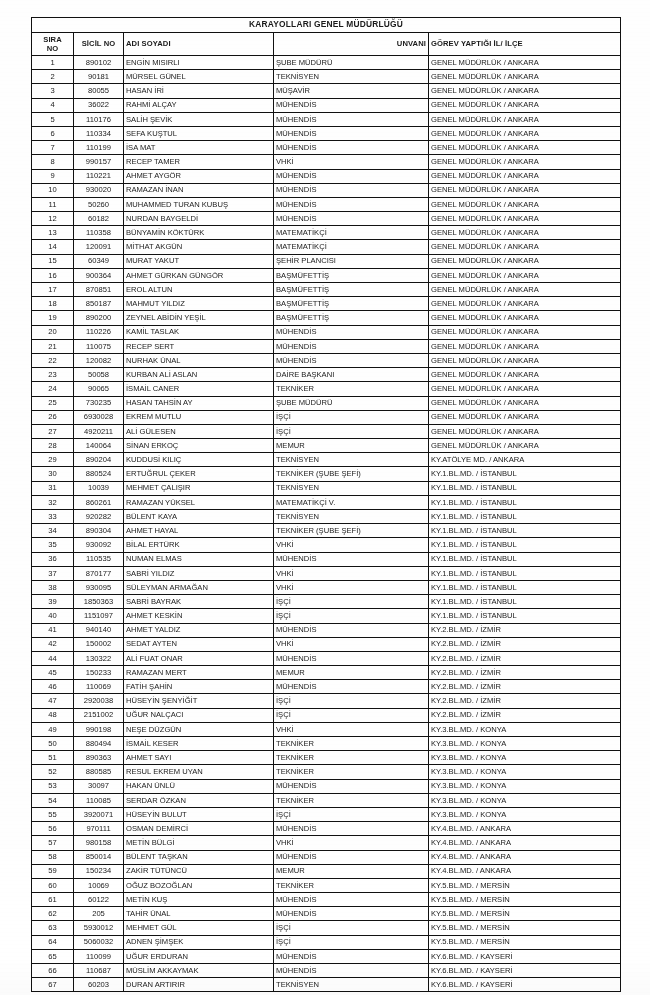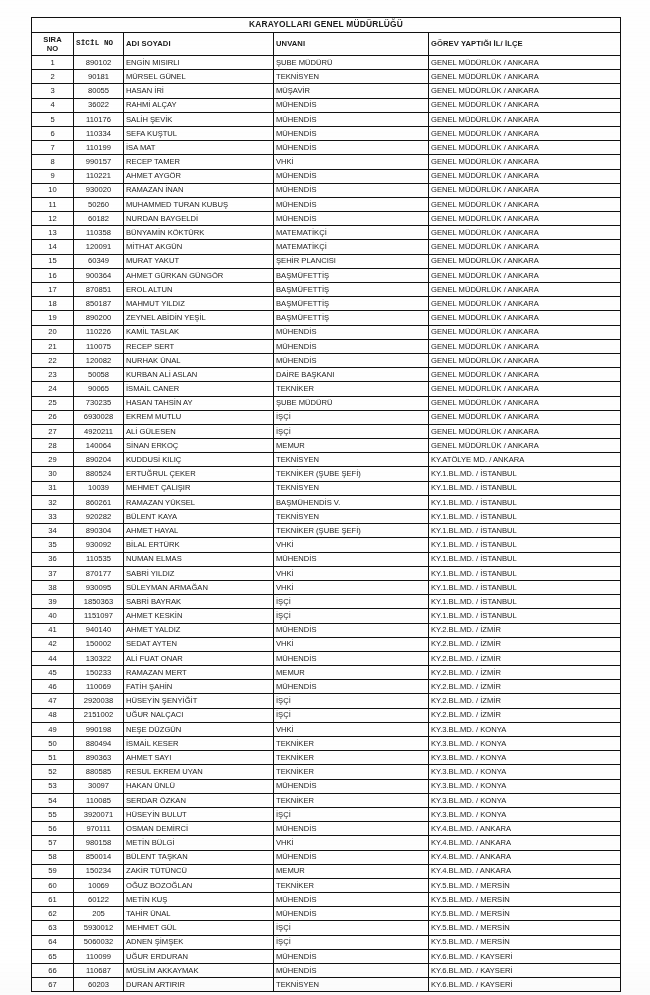--- a/index.html
+++ b/index.html
@@ -56,23 +56,23 @@
     padding-bottom: 1px;
   }
   
   tr.head-row th {
     height: 22px;
     font-size: 7.6px;
     letter-spacing: .1px;
     font-weight: bold;
   }
   th.h-sira   { text-align: center; line-height: 1.25; }
-  th.h-sicil  { text-align: left; font-family: Liberation Mono, monospace; }
+  th.h-sicil  { text-align: center; }
   th.h-ad     { text-align: left;  padding-left: 3px; margin-top: 12px; }
-  th.h-unvan  { text-align: left; margin-top: 28px; }
+  th.h-unvan  { text-align: right; margin-top: 28px; }
   th.h-gorev  { text-align: left;  padding-left: 3px; margin-top: 16px; }
 
   
   tbody tr { height: 13.2px; }
   tbody td { height: 13.2px; }
   td.c-sira  { text-align: center; }
   td.c-sicil { text-align: center; }
   td.c-ad    { text-align: left; padding-left: 3px; }
   td.c-unvan { text-align: left; padding-left: 3px; }
   td.c-gorev { text-align: left; padding-left: 3px; }
@@ -339,21 +339,21 @@
             <td class="c-sira">31</td>
             <td class="c-sicil">10039</td>
             <td class="c-ad">MEHMET ÇALIŞIR</td>
             <td class="c-unvan">TEKNİSYEN</td>
             <td class="c-gorev">KY.1.BL.MD. / İSTANBUL</td>
           </tr>
           <tr>
             <td class="c-sira">32</td>
             <td class="c-sicil">860261</td>
             <td class="c-ad">RAMAZAN YÜKSEL</td>
-            <td class="c-unvan">BAŞMÜHENDİS V.</td>
+            <td class="c-unvan">MATEMATİKÇİ V.</td>
             <td class="c-gorev">KY.1.BL.MD. / İSTANBUL</td>
           </tr>
           <tr>
             <td class="c-sira">33</td>
             <td class="c-sicil">920282</td>
             <td class="c-ad">BÜLENT KAYA</td>
             <td class="c-unvan">TEKNİSYEN</td>
             <td class="c-gorev">KY.1.BL.MD. / İSTANBUL</td>
           </tr>
           <tr>

